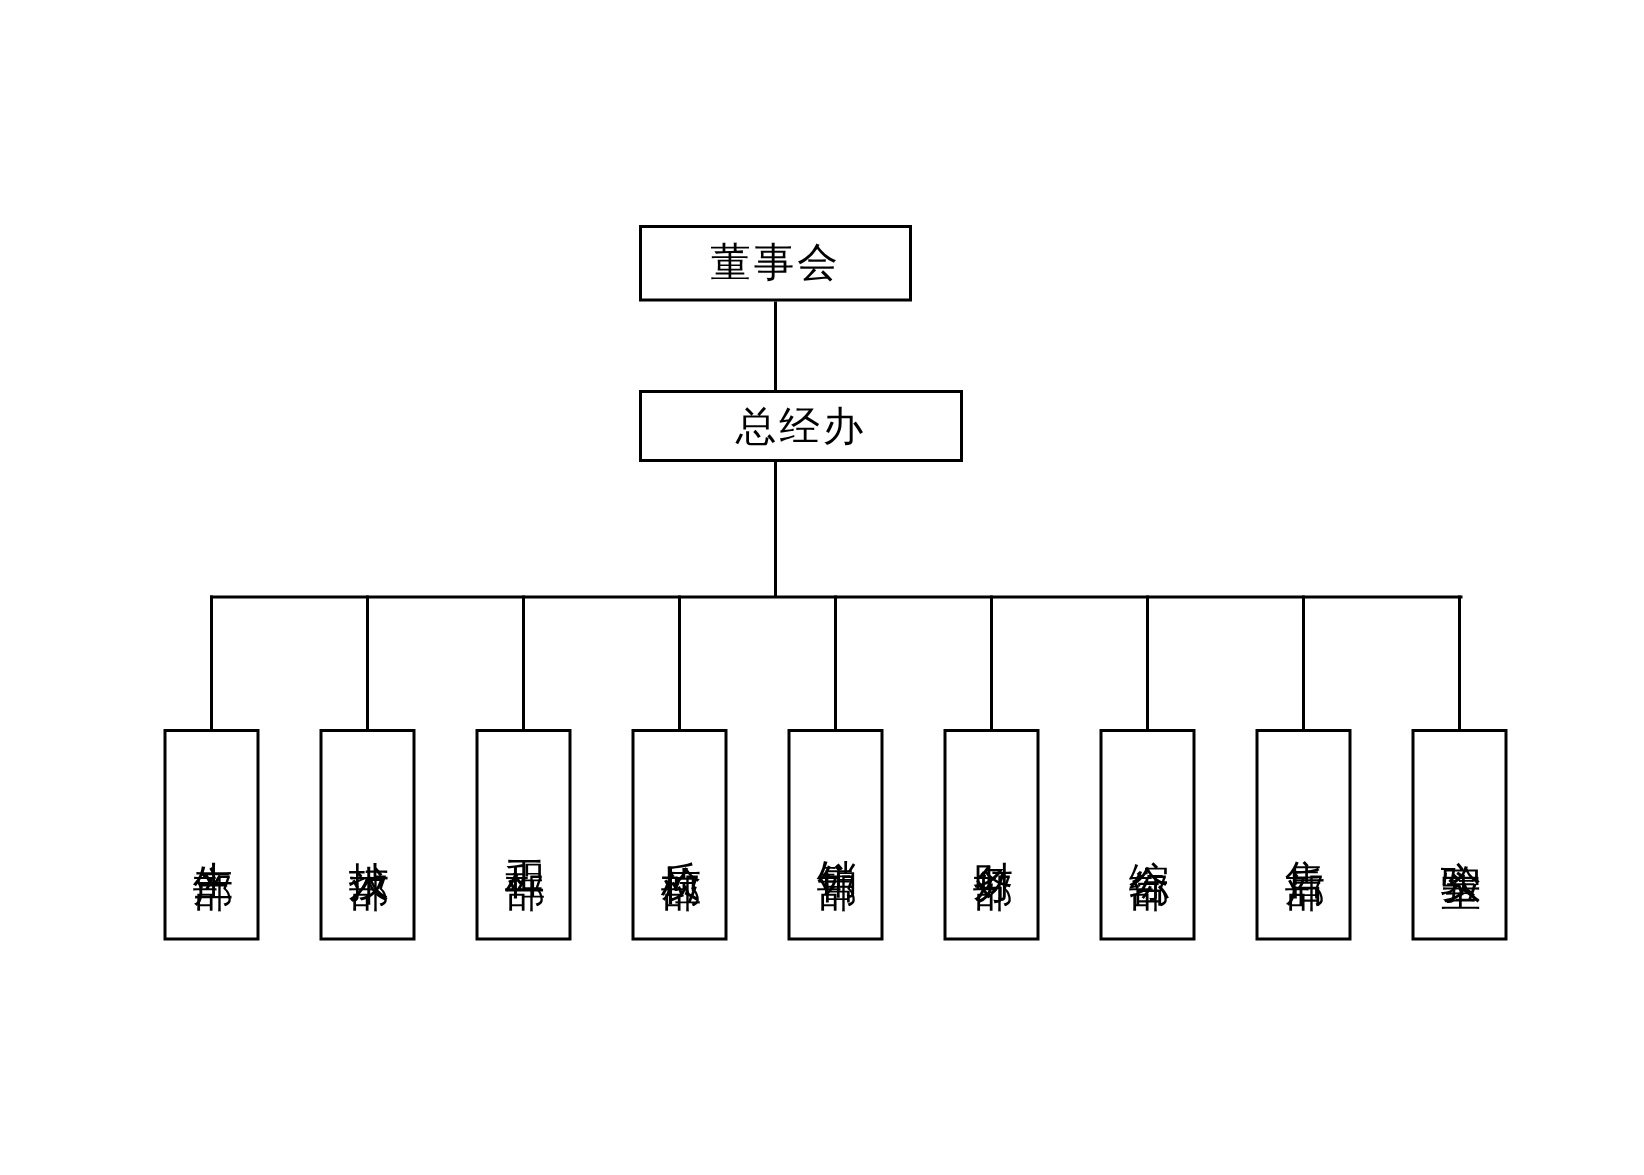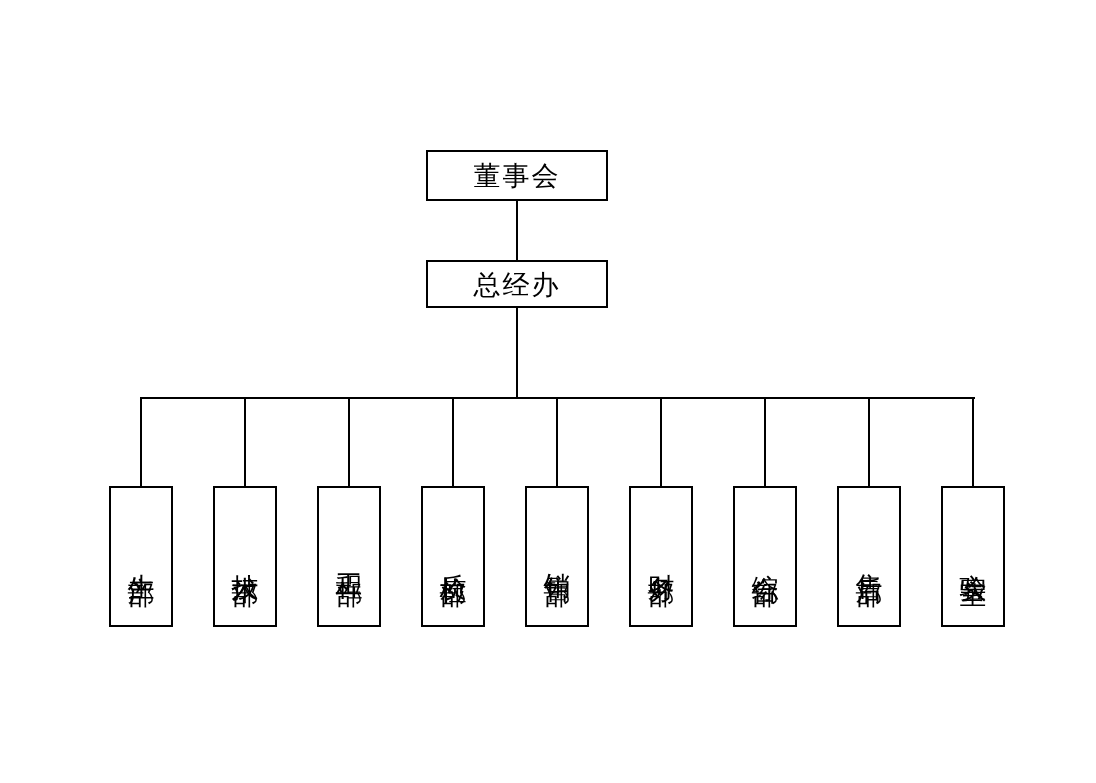--- a/index.html
+++ b/index.html
@@ -65,21 +65,21 @@
 <body>
 
 <div id="chart-canvas">
 
   <div class="node node-top" style="left:426px; top:118px; width:182px; height:51px;">
     <span>董事会</span>
   </div>
 
   <div class="v-line" style="left:516px; top:169px; height:59px;"></div>
 
-  <div class="node node-top" style="left:426px; top:228px; width:182px; height:48px;text-align:right;">
+  <div class="node node-top" style="left:426px; top:228px; width:216px; height:48px;text-align:right;">
     <span>总经办</span>
   </div>
 
   <div class="v-line" style="left:516px; top:276px; height:90px;"></div>
 
   <div class="h-line" style="left:140px; top:365px; width:835px;"></div>
 
   <div class="v-line" style="left:140px; top:365px; height:90px;"></div>
   <div class="v-line" style="left:244px; top:365px; height:90px;"></div>
   <div class="v-line" style="left:348px; top:365px; height:90px;"></div>

